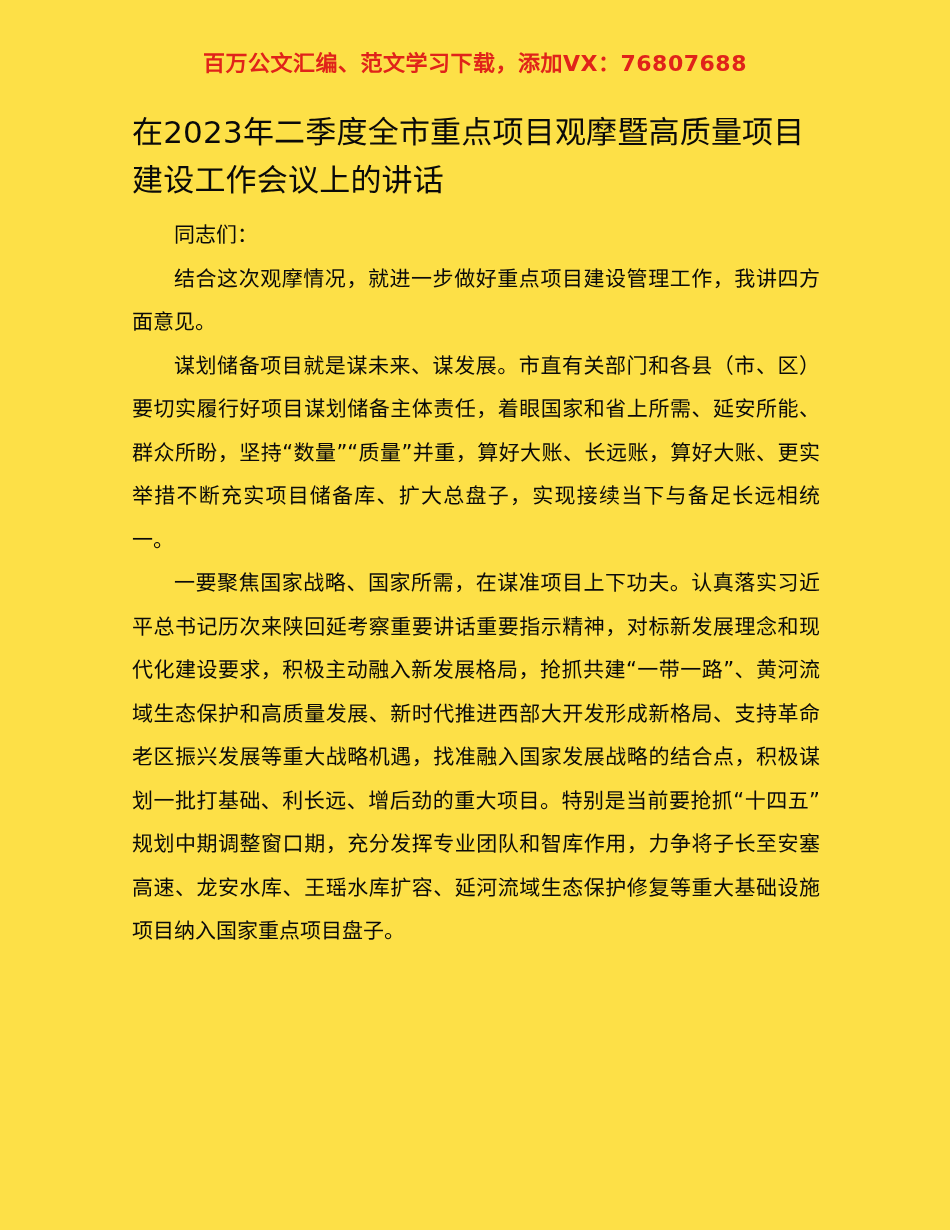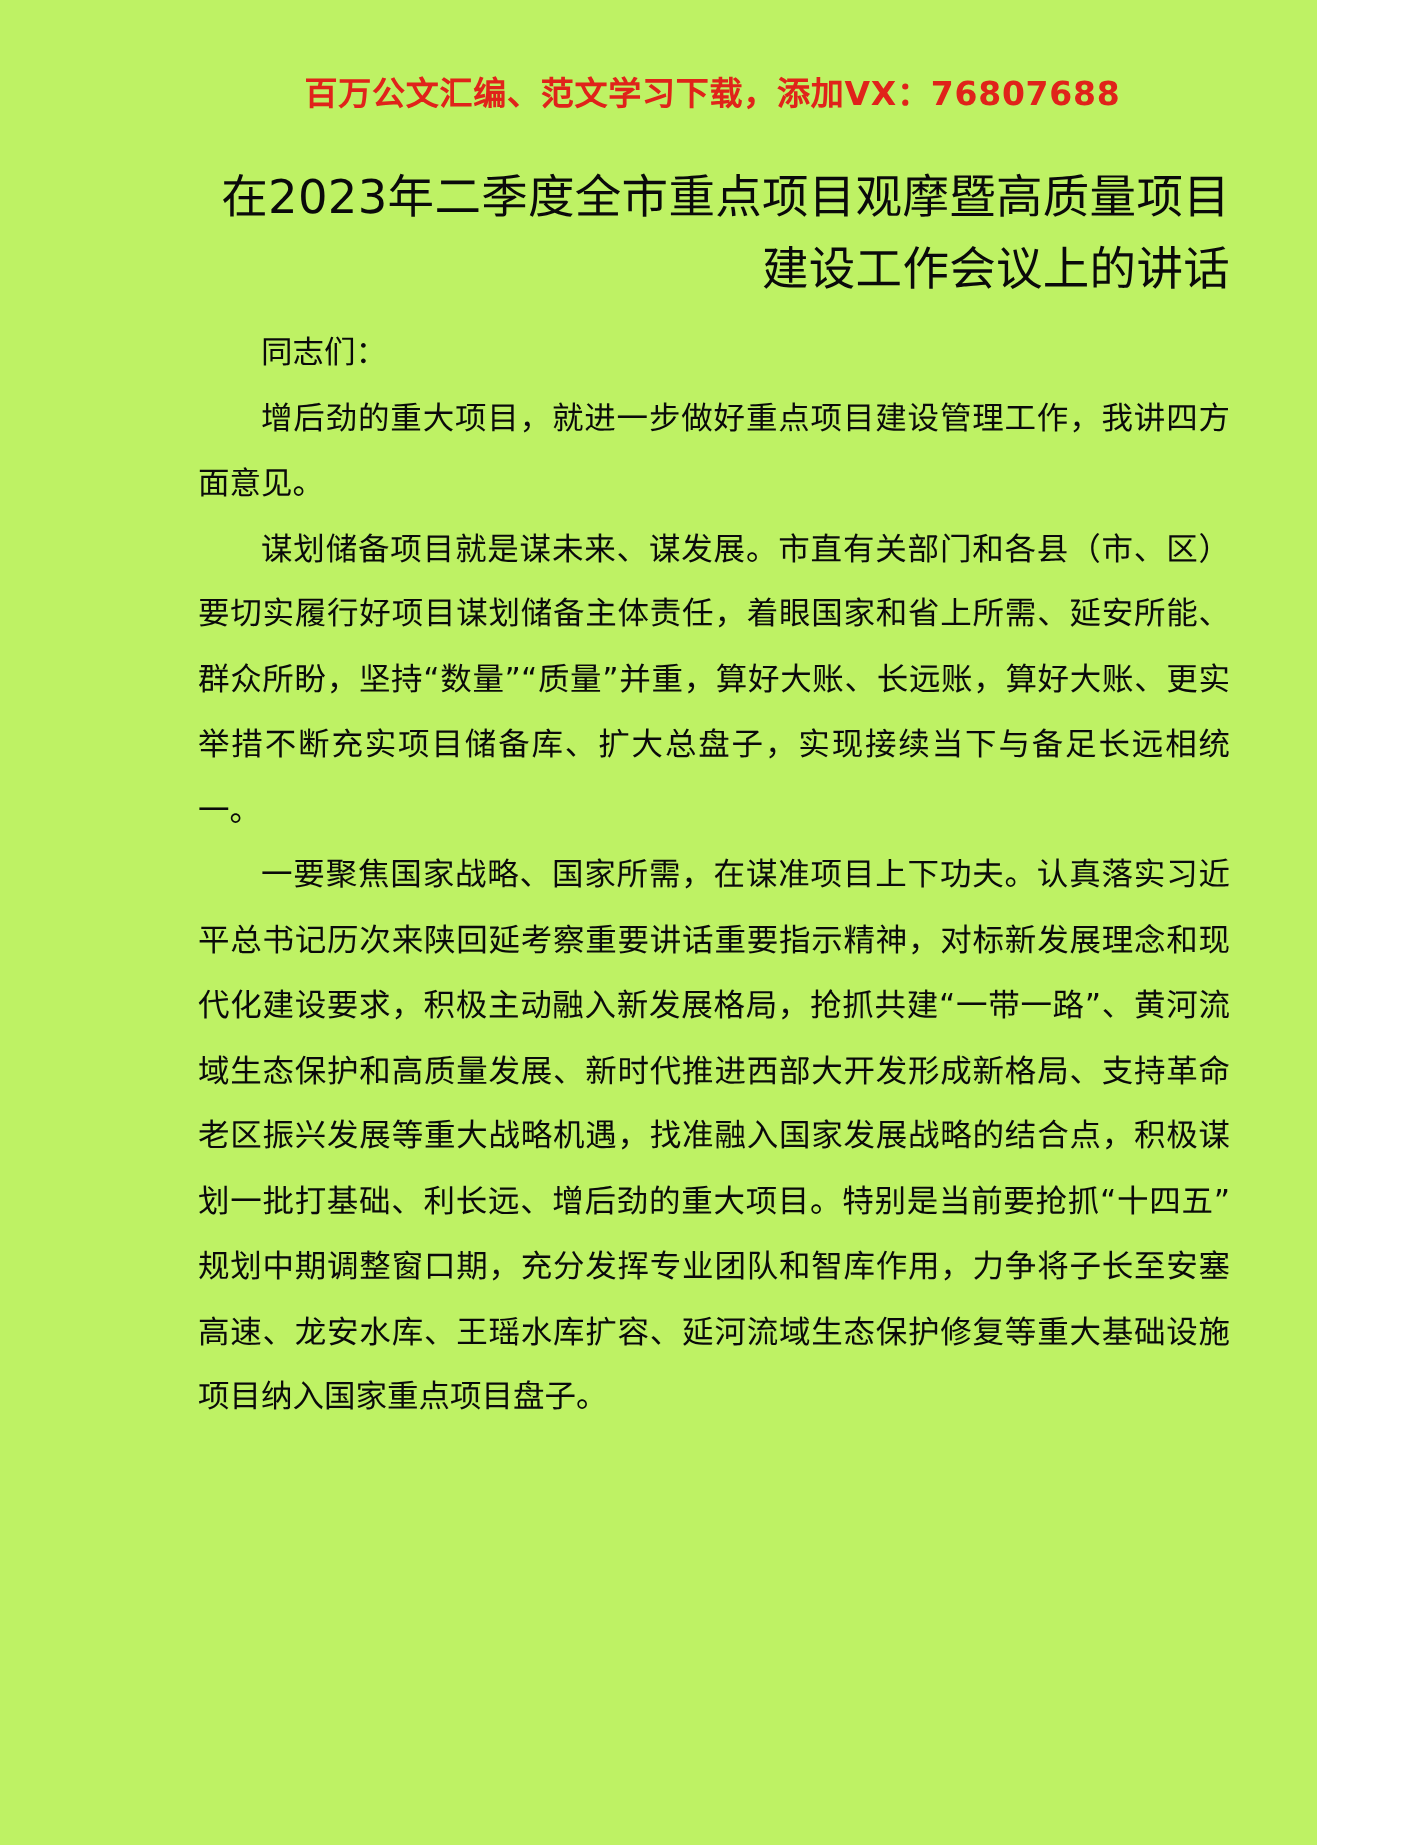--- a/index.html
+++ b/index.html
@@ -7,23 +7,23 @@
     margin: 0;
     padding: 0;
     background: #ffffff;
   }
   body {
     font-family: "DejaVu Sans", "Liberation Sans", sans-serif;
     color: #000000;
   }
   .page {
     position: relative;
-    width: 878px;
+    width: 950px;
     height: 1230px;
-    background: #bef264;
+    background: #fde047;
     overflow: hidden;
     box-sizing: border-box;
   }
   .promo-banner {
     position: absolute;
     top: 50px;
     left: 0;
     width: 950px;
     text-align: center;
     color: #e0231a;
@@ -36,21 +36,21 @@
   .doc-body {
     position: absolute;
     top: 108px;
     left: 132px;
     width: 688px;
   }
   .doc-title {
     font-size: 31px;
     line-height: 48px;
     font-weight: normal;
-    text-align: right;
+    text-align: left;
     margin: 0 0 10px 0;
     letter-spacing: 0.2px;
     color: #0a0a0a;
   }
   .para {
     font-size: 21px;
     line-height: 43.5px;
     margin: 0 0 0 0;
     text-align: justify;
     text-justify: inter-character;
@@ -77,21 +77,21 @@
 <div class="page">
 
   <div class="promo-banner">百万公文汇编、范文学习下载，添加VX：76807688</div>
 
   <div class="doc-body">
 
     <h1 class="doc-title">在2023年二季度全市重点项目观摩暨高质量项目建设工作会议上的讲话</h1>
 
     <p class="para">同志们：</p>
 
-    <p class="para">增后劲的重大项目，就进一步做好重点项目建设管理工作，我讲四方面意见。</p>
+    <p class="para">结合这次观摩情况，就进一步做好重点项目建设管理工作，我讲四方面意见。</p>
 
 
     <p class="para">谋划储备项目就是谋未来、谋发展。市直有关部门和各县（市、区）要切实履行好项目谋划储备主体责任，着眼国家和省上所需、延安所能、群众所盼，坚持“数量”“质量”并重，算好大账、长远账，算好大账、更实举措不断充实项目储备库、扩大总盘子，实现接续当下与备足长远相统一。</p>
 
     <p class="para">一要聚焦国家战略、国家所需，在谋准项目上下功夫。认真落实习近平总书记历次来陕回延考察重要讲话重要指示精神，对标新发展理念和现代化建设要求，积极主动融入新发展格局，抢抓共建“一带一路”、黄河流域生态保护和高质量发展、新时代推进西部大开发形成新格局、支持革命老区振兴发展等重大战略机遇，找准融入国家发展战略的结合点，积极谋划一批打基础、利长远、增后劲的重大项目。特别是当前要抢抓“十四五”规划中期调整窗口期，充分发挥专业团队和智库作用，力争将子长至安塞高速、龙安水库、王瑶水库扩容、延河流域生态保护修复等重大基础设施项目纳入国家重点项目盘子。</p>
 
   </div>
 
 </div>
 

